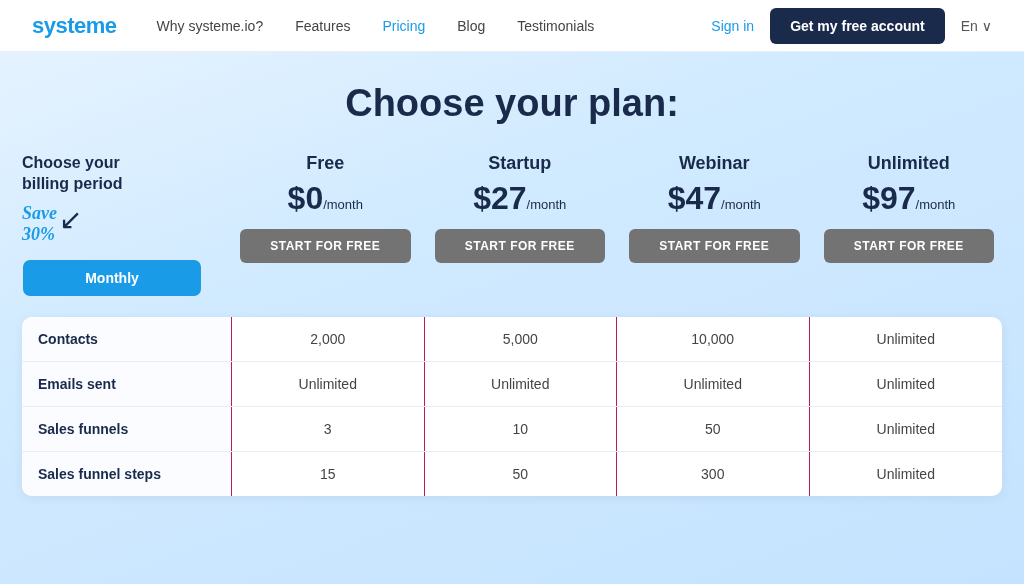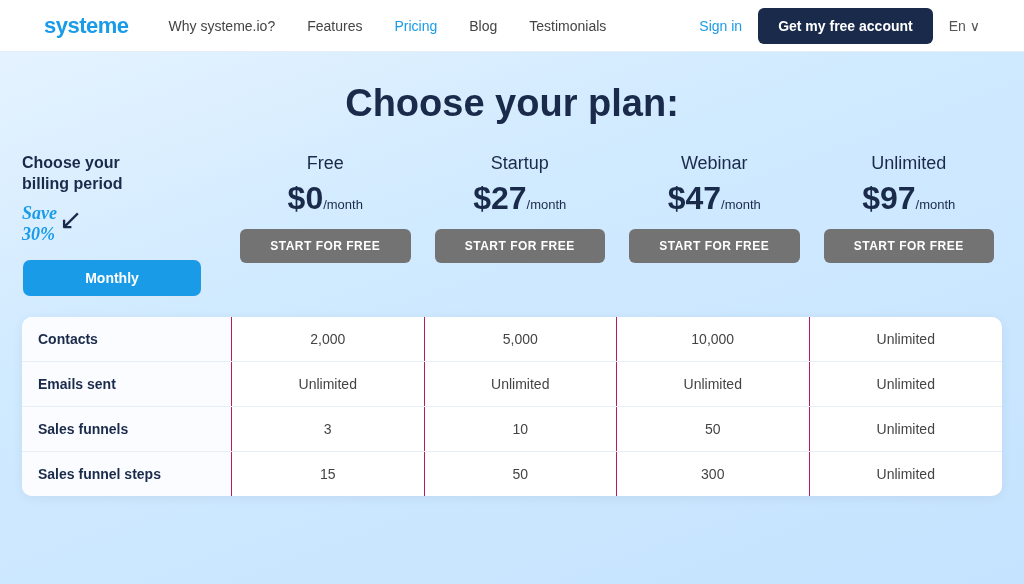--- a/index.html
+++ b/index.html
@@ -7,21 +7,21 @@
       font-family: -apple-system, BlinkMacSystemFont, 'Segoe UI', sans-serif;
       background: linear-gradient(160deg, #e8f4ff 0%, #d0eaff 40%, #c5e3ff 100%);
       min-height: 584px;
       color: #1a2a4a;
     }
 
     
     nav {
       display: flex;
       align-items: center;
-      padding: 0 44px;
+      padding: 0 32px;
       height: 52px;
       background: white;
       border-bottom: 1px solid #e8eef5;
     }
     .logo {
       font-size: 22px;
       font-weight: 700;
       color: #1a9be8;
       margin-right: 32px;
       letter-spacing: -0.5px;
@@ -150,21 +150,21 @@
       grid-template-columns: repeat(4, 1fr);
       gap: 8px;
       margin-bottom: 0;
     }
     .plan-header {
       text-align: center;
       padding: 0 8px 12px;
     }
     .plan-name {
       font-size: 18px;
-      font-weight: 400;
+      font-weight: 700;
       color: #1a2a4a;
       margin-bottom: 6px;
     }
     .plan-price {
       font-size: 15px;
       color: #1a2a4a;
       margin-bottom: 12px;
     }
     .plan-price .amount {
       font-size: 32px;

